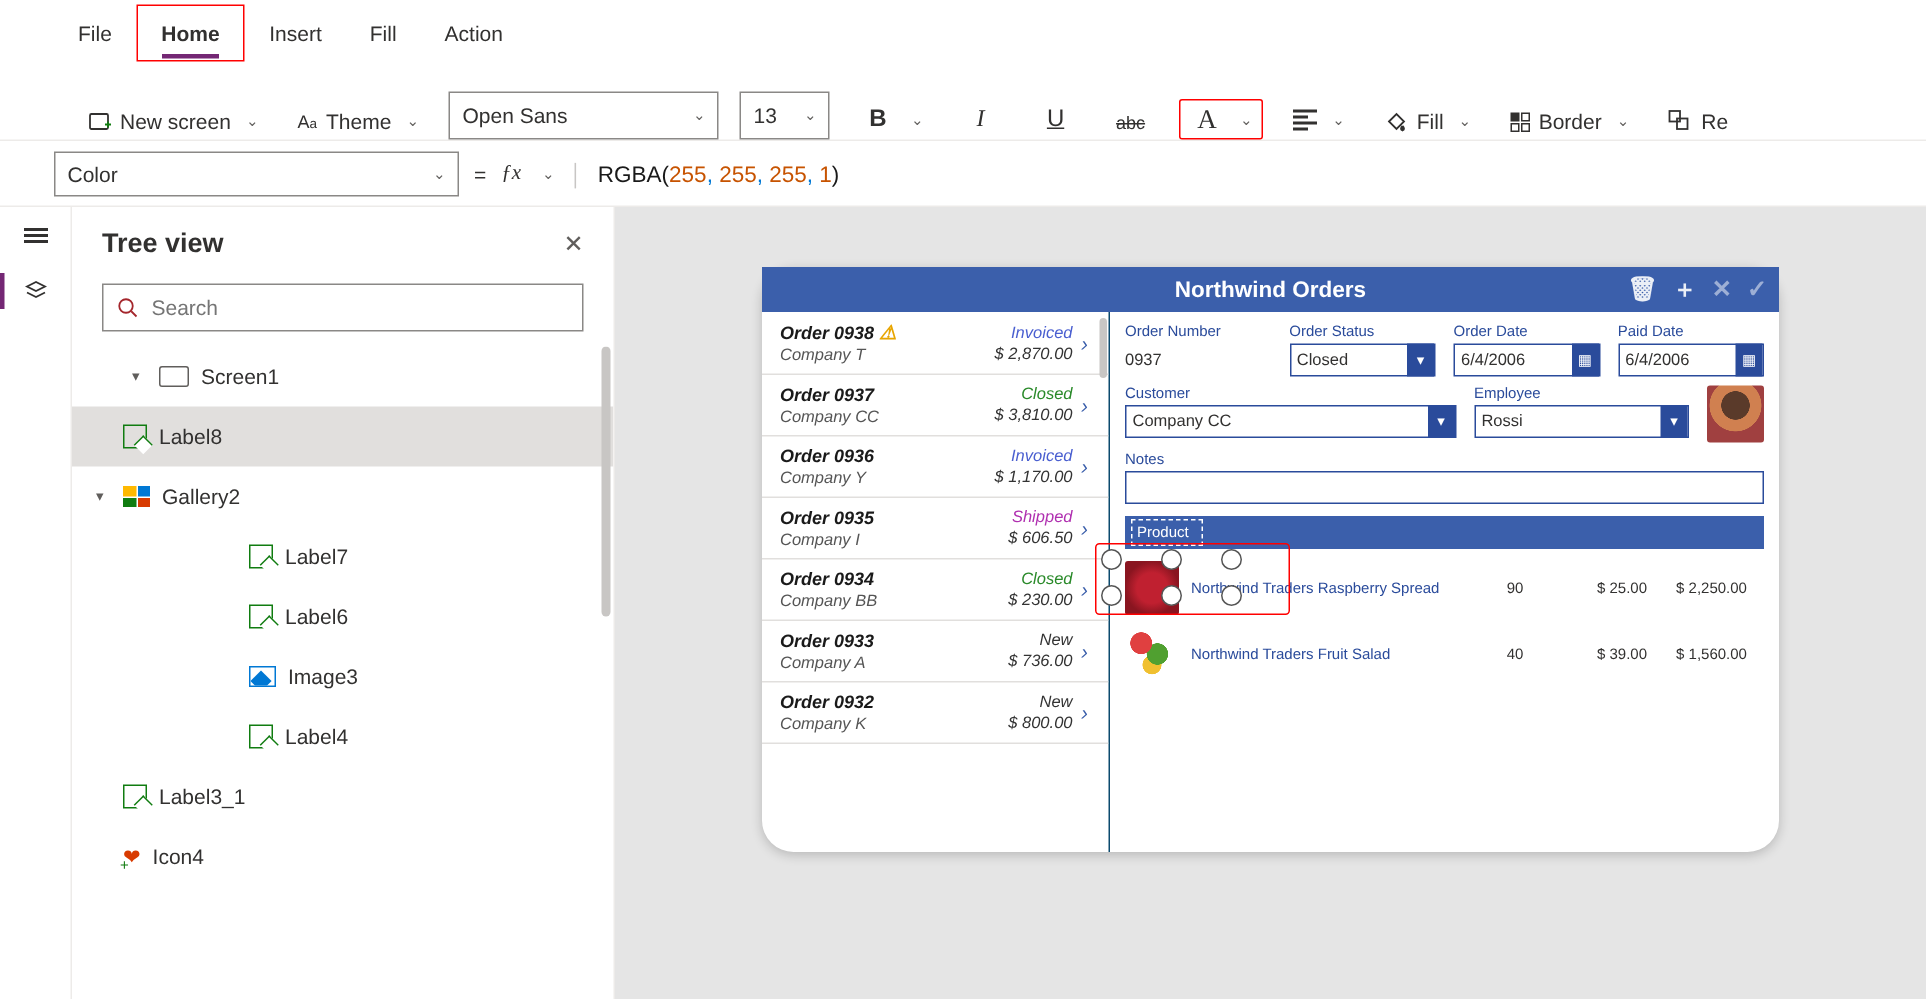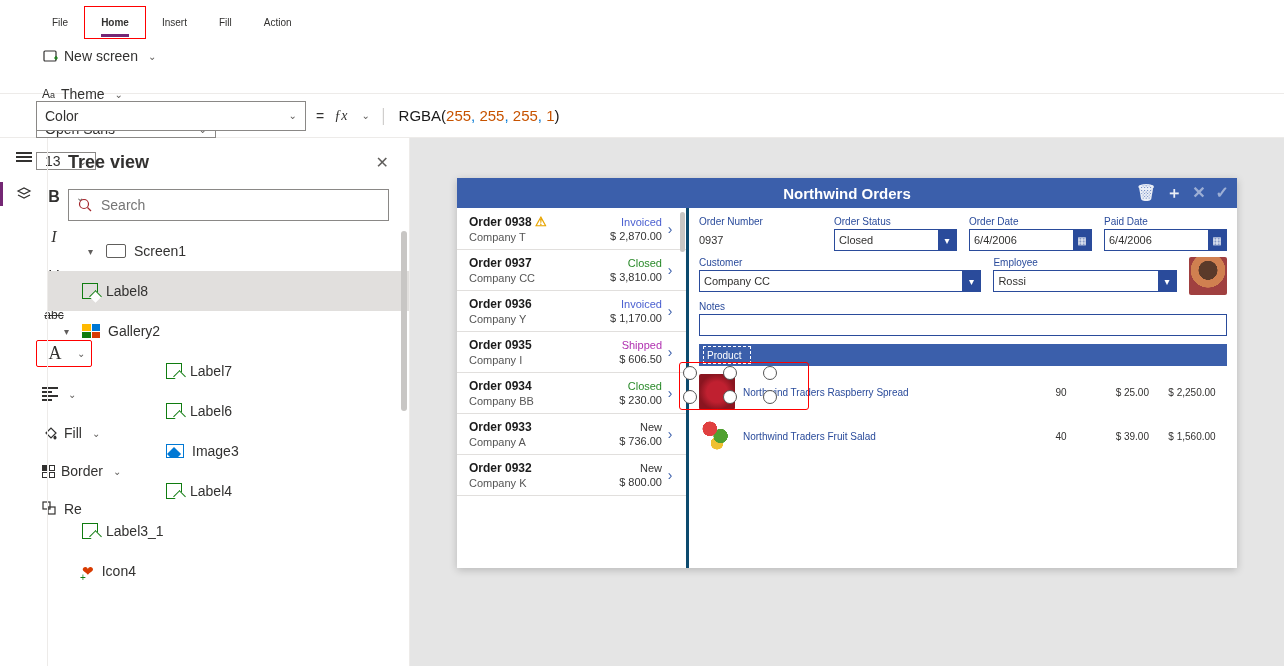--- a/index.html
+++ b/index.html
@@ -1,25 +1,25 @@
 <!DOCTYPE html>
 <html><head>
 <meta charset="utf-8">
 <style>
   * { box-sizing: border-box; margin: 0; padding: 0; font-family: "Segoe UI", Arial, sans-serif; }
   body { width: 1284px; height: 666px; overflow: hidden; background: #fff; color: #323130; }
 
   
-  .ribbon-tabs { height: 44px; display: flex; align-items: center; padding-left: 36px; font-size: 10px; color: #323130; }
+  .ribbon-tabs { height: 44px; display: flex; align-items: center; padding-left: 36px; font-size: 14px; color: #323130; }
   .ribbon-tabs .tab { padding: 10px 16px; cursor: pointer; }
   .ribbon-tabs .tab.active { font-weight: 600; border-bottom: 3px solid #742774; border: 1.5px solid red; }
   .ribbon-tabs .tab.active span { border-bottom: 3px solid #742774; padding-bottom: 6px; }
 
   
-  .ribbon-toolbar { height: 50px; display: flex; align-items: flex-start; padding-left: 36px; gap: 14px; border-bottom: 1px solid #edebe9; flex-direction: column; }
+  .ribbon-toolbar { height: 50px; display: flex; align-items: flex-end; padding-left: 52px; gap: 14px; border-bottom: 1px solid #edebe9; }
   .tb-btn { display: flex; align-items: center; gap: 6px; font-size: 14px; color: #323130; padding: 4px 6px; cursor: pointer; }
   .tb-select { height: 32px; border: 1px solid #8a8886; padding: 0 8px; font-size: 14px; display: flex; align-items: center; justify-content: space-between; background: #fff; }
   .fnt-family { width: 180px; }
   .fnt-size { width: 60px; }
   .chev { font-size: 10px; color: #605e5c; margin-left: 4px; }
   .icon-box { width: 24px; text-align: center; font-size: 16px; }
   .strike { text-decoration: line-through; font-size: 12px; }
   .fontcolor-wrap { border: 1.5px solid red; padding: 2px 6px; border-radius: 2px; }
   .align-lines { display:inline-block; width:16px; }
   .align-lines span { display:block; height:2px; background:#323130; margin:2px 0; }
@@ -59,26 +59,26 @@
   .ico-label::after { content:""; position:absolute; right:-3px; bottom:-3px; width:8px; height:8px; border-left:1px solid #107c10; border-top:1px solid #107c10; transform:rotate(45deg); background:#fff;}
   .ico-gallery { width:18px; height:14px; display:grid; grid-template-columns:1fr 1fr; grid-template-rows:1fr 1fr; gap:1px; }
   .ico-gallery span:nth-child(1){background:#ffb900;} .ico-gallery span:nth-child(2){background:#0078d4;} .ico-gallery span:nth-child(3){background:#107c10;} .ico-gallery span:nth-child(4){background:#d83b01;}
   .ico-image { width:18px; height:14px; border:1px solid #0078d4; position:relative; overflow:hidden; }
   .ico-image::before { content:""; position:absolute; bottom:-2px; left:2px; width:10px; height:10px; background:#0078d4; transform:rotate(45deg);}
   .ico-icon4 { font-size:14px; color:#d83b01; position:relative; }
 
   .canvas-area { flex:1; background:#e5e5e5; display:flex; align-items:flex-start; justify-content:center; padding-top:40px; overflow:hidden; }
 
   
-  .app { width: 780px; background:#fff; box-shadow: 0 2px 8px rgba(0,0,0,0.2); font-size:12px; }
+  .app { width: 678px; background:#fff; box-shadow: 0 2px 8px rgba(0,0,0,0.2); font-size:12px;border-radius:21px; }
   .app-header { height:30px; background:#3b5fab; color:#fff; display:flex; align-items:center; justify-content:center; position:relative; font-weight:600; font-size:15px; }
   .app-header .hdr-icons { position:absolute; right:8px; display:flex; gap:10px; font-size:16px; }
   .app-header .hdr-icons span { opacity:0.9; }
   .app-body { display:flex; height: 360px; }
-  .orders-list { width: 232px; border-right: 3px solid #0c4a6e; overflow-y:auto; position:relative; }
+  .orders-list { width: 232px; border-right: 1px solid #0c4a6e; overflow-y:auto; position:relative;font-style:italic; }
   .orders-scroll-thumb { position:absolute; right:1px; top:4px; width:5px; height:40px; background:#c8c6c4; border-radius:3px; }
   .order-row { display:flex; align-items:center; padding:6px 8px 6px 12px; border-bottom:1px solid #e1dfdd; }
   .order-row .col1 { flex:1; }
   .order-row .title { font-weight:700; color:#1a1a1a; font-size:12px; }
   .order-row .company { color:#555; font-size:11px; margin-top:2px; }
   .order-row .col2 { width:62px; text-align:right; }
   .order-row .status { font-size:11px; }
   .order-row .amount { font-size:11px; color:#333; margin-top:2px; }
   .order-row .arrow { width:16px; text-align:center; color:#3b5fab; font-size:14px; }
   .st-invoiced { color:#4a5fd0; }

